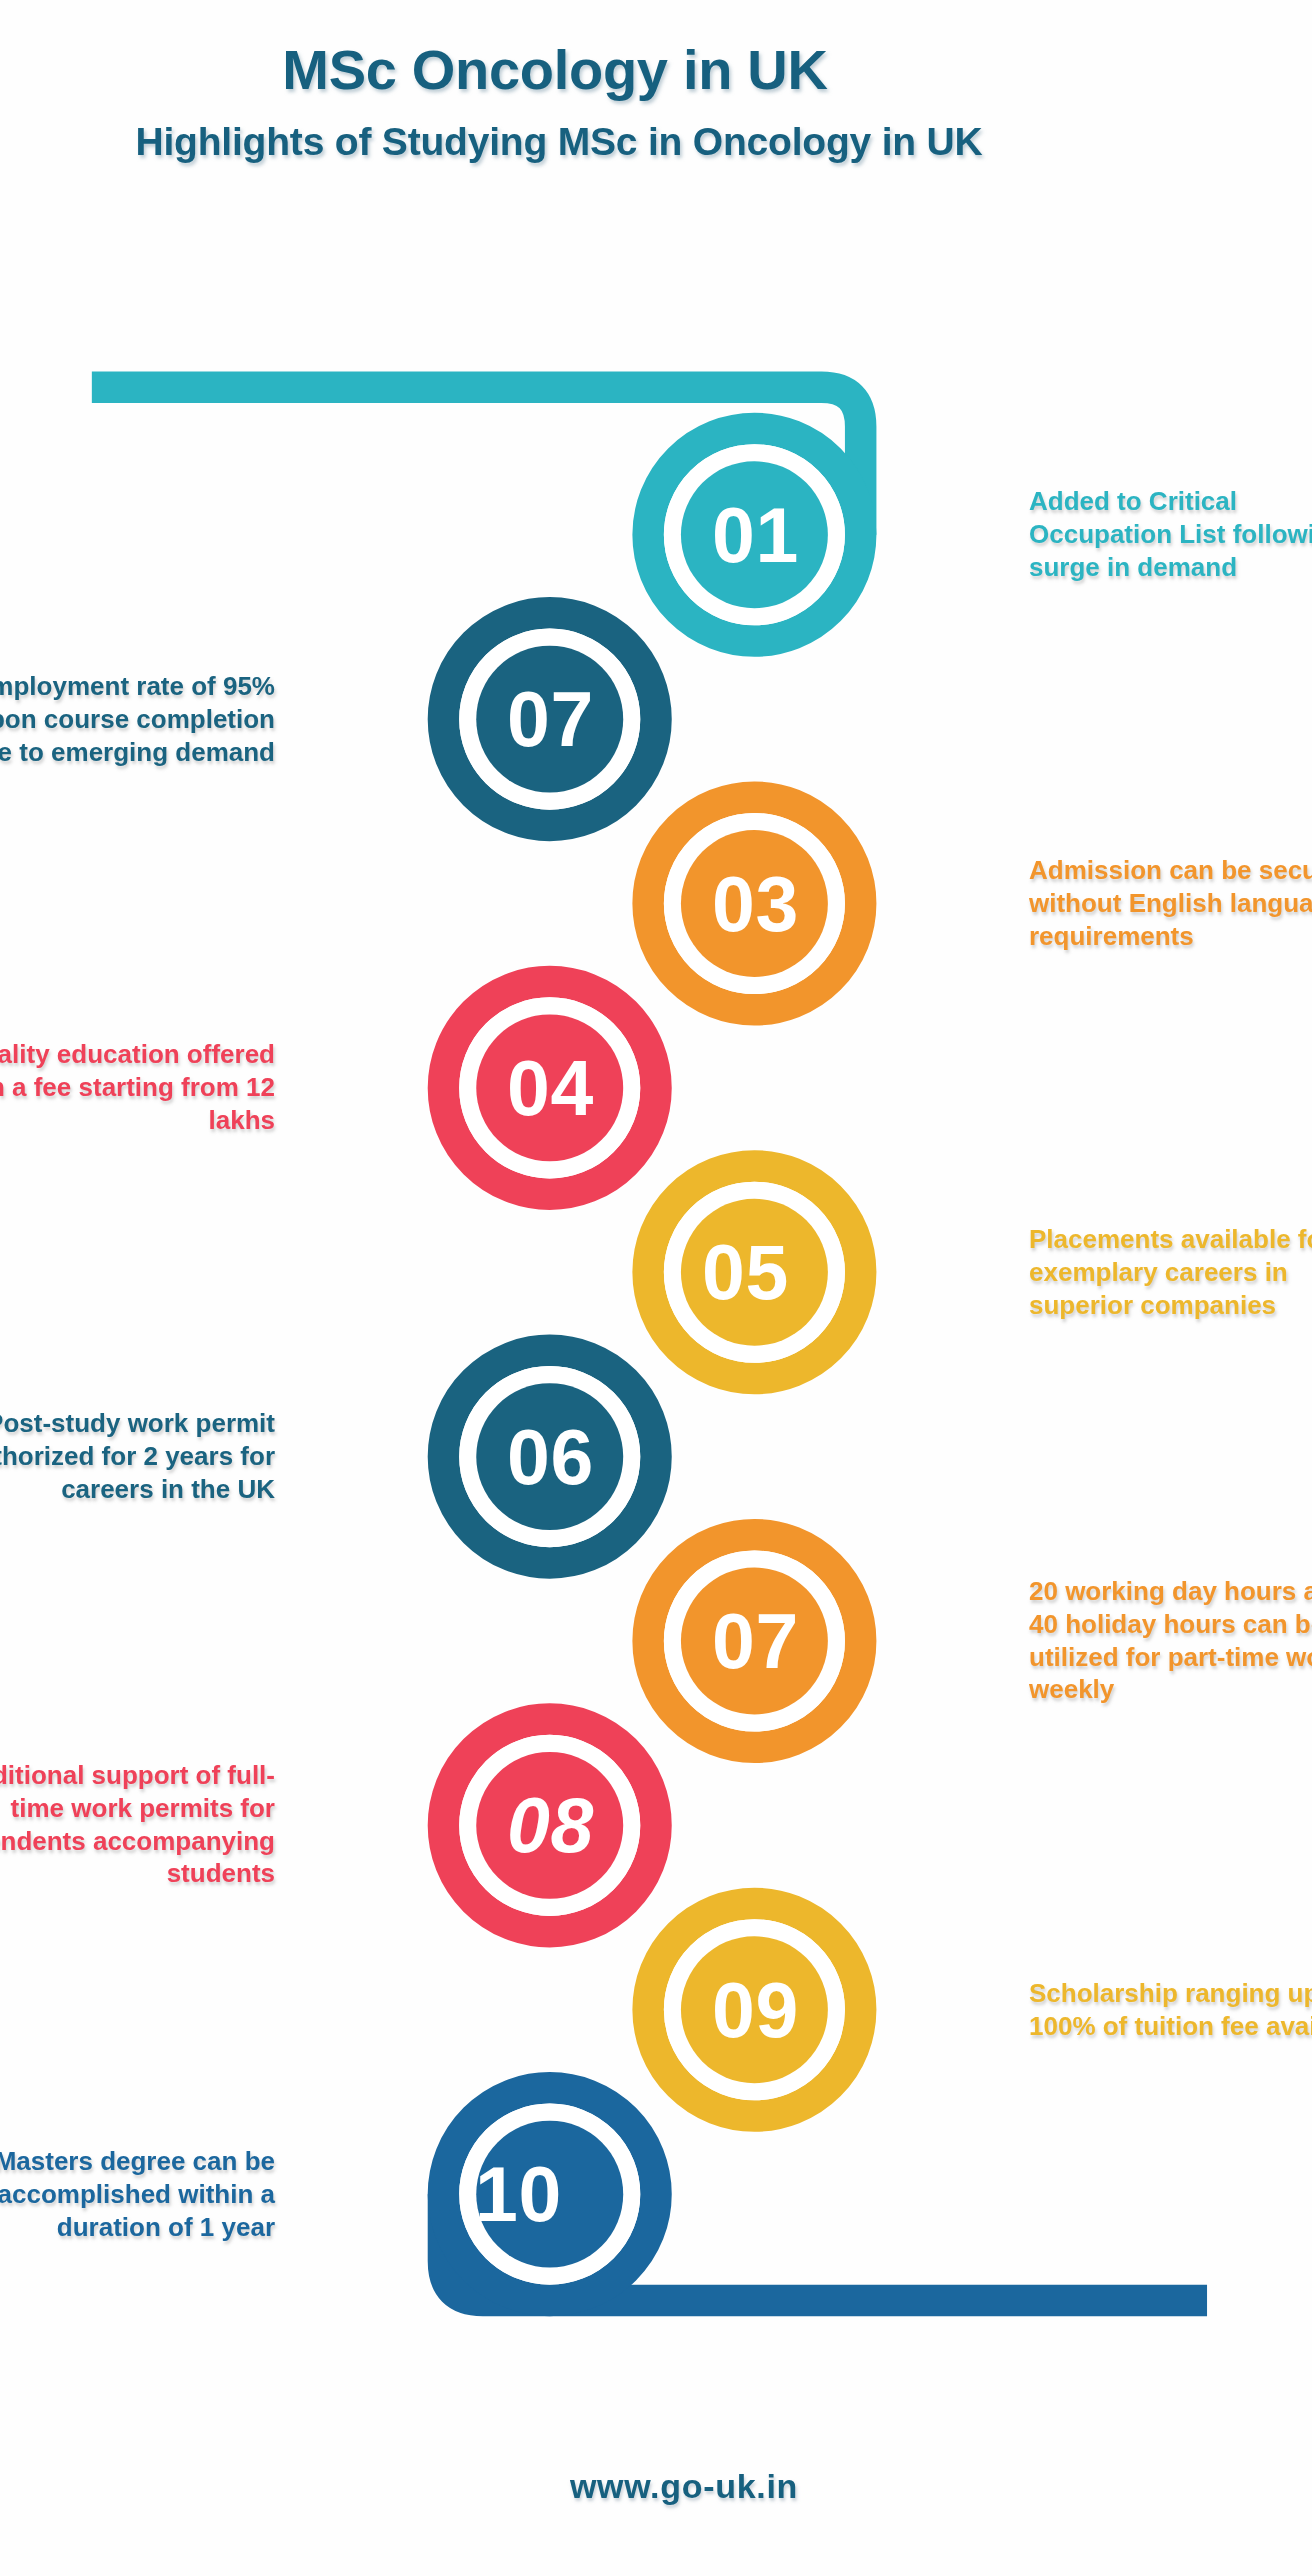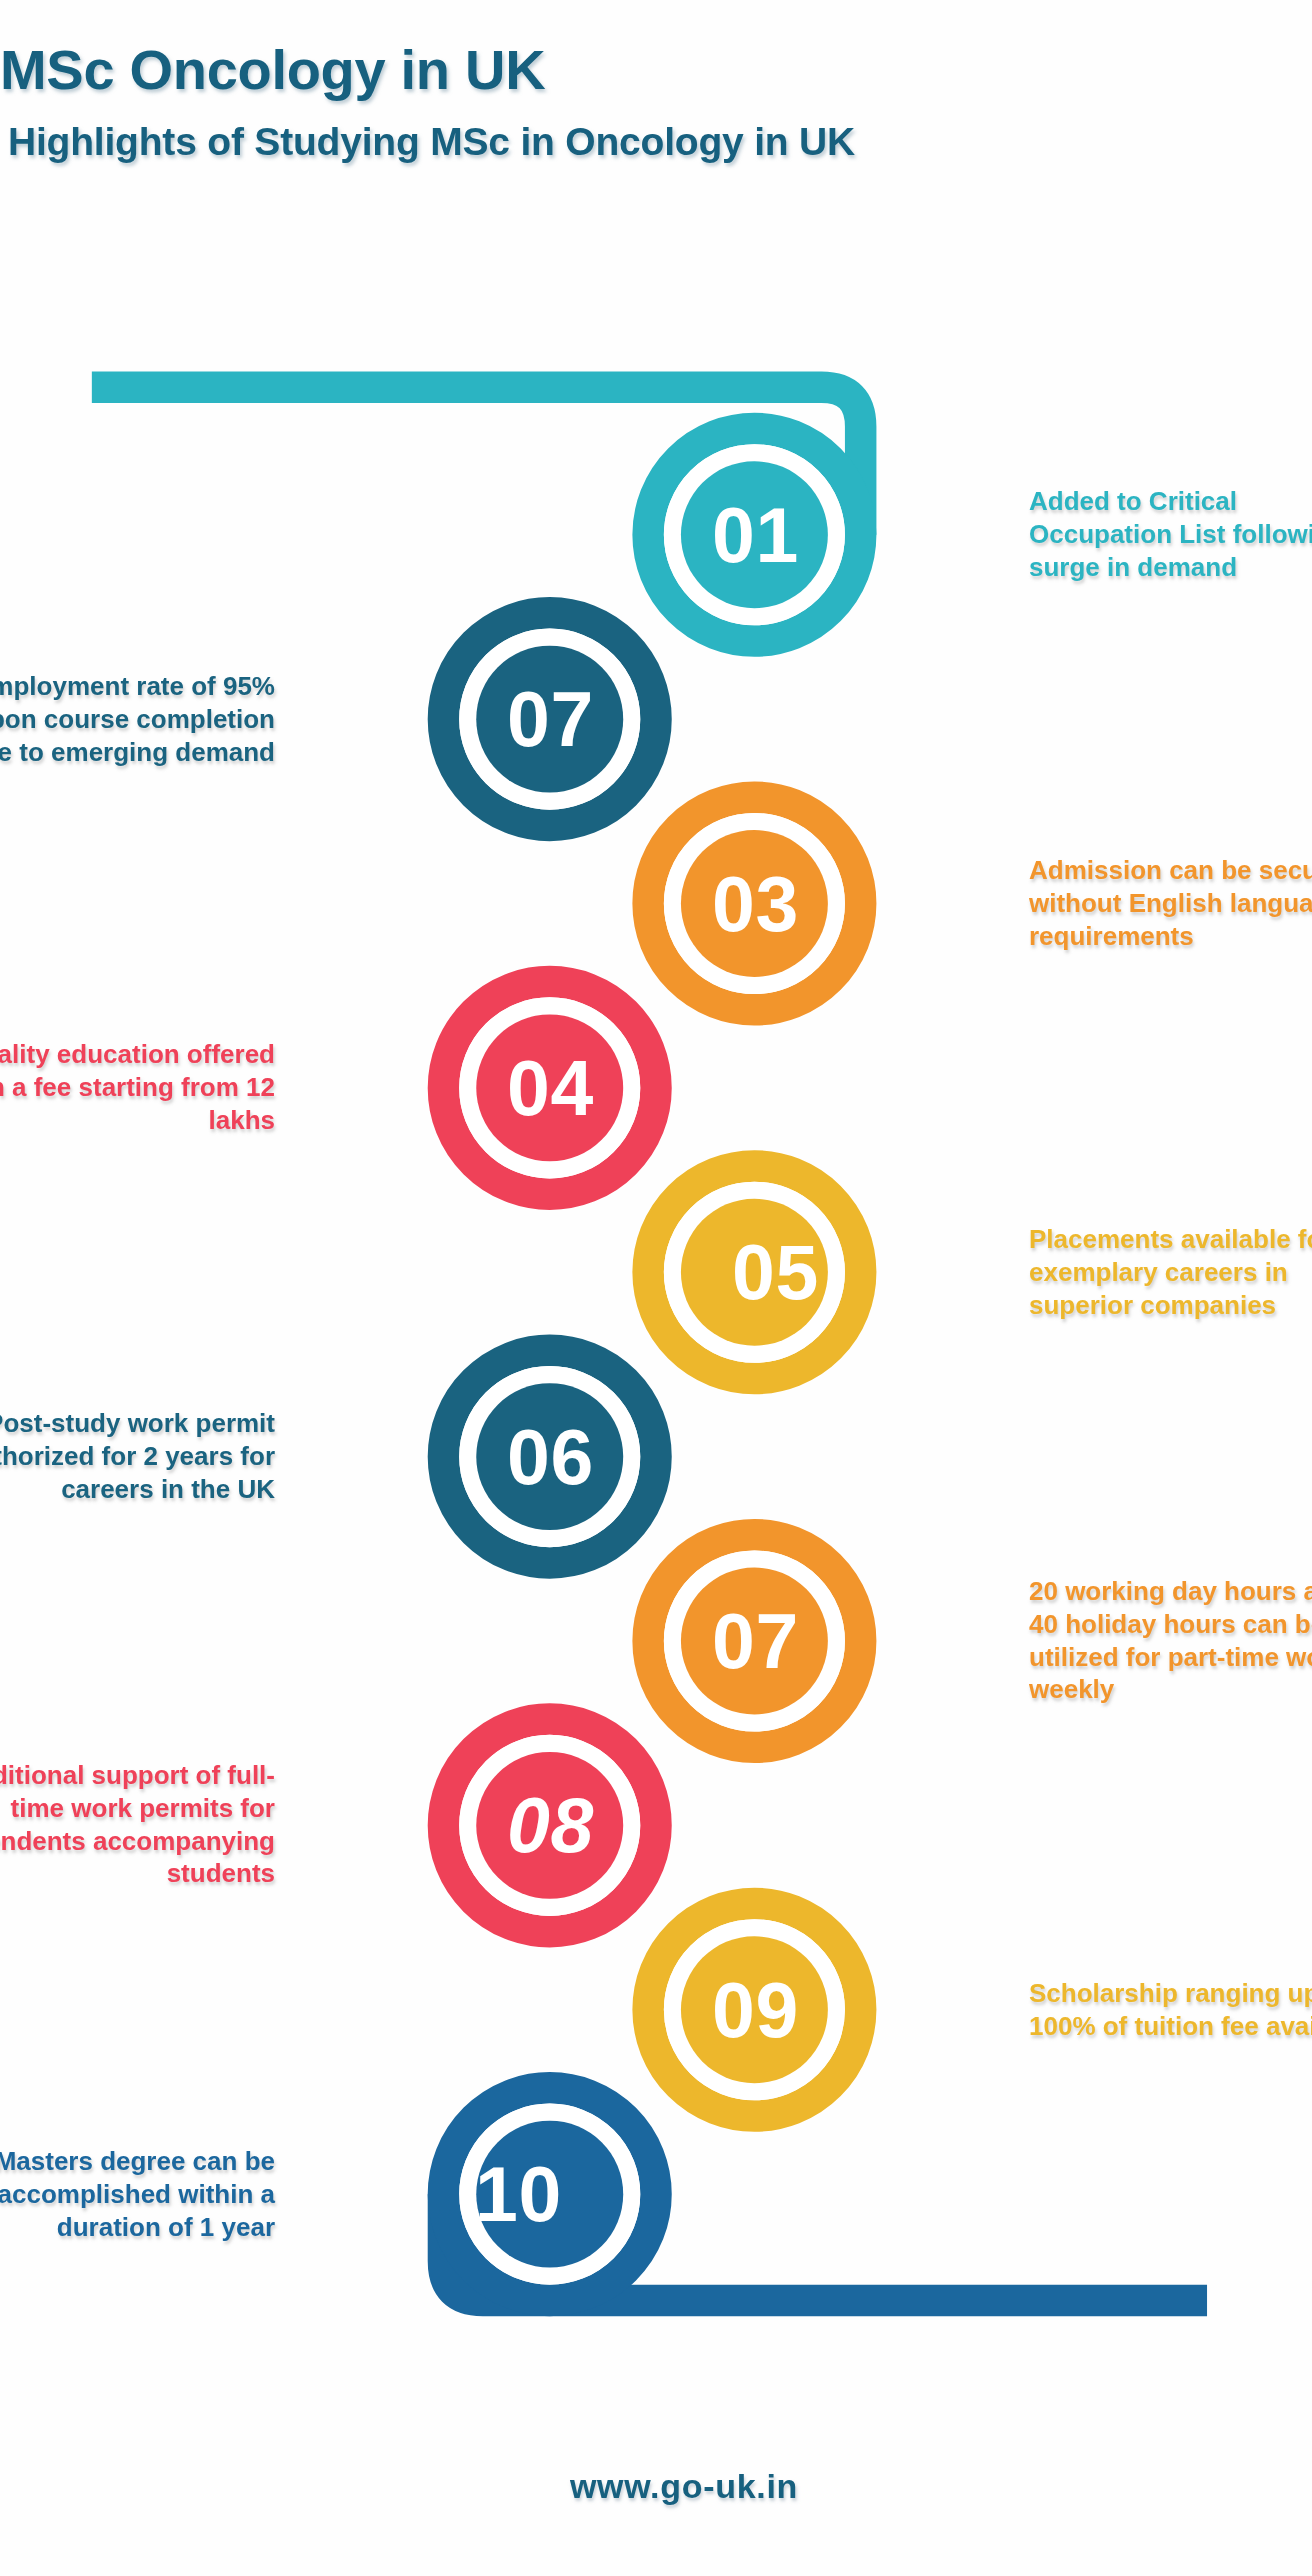--- a/index.html
+++ b/index.html
@@ -4,21 +4,21 @@
 <style>
   html,body{margin:0;padding:0;background:#ffffff;}
   body{
     width:1312px;height:2576px;position:relative;overflow:hidden;
     font-family:"Liberation Sans", sans-serif;
     background:#fefefe;
   }
   #stage{position:absolute;inset:0;width:1312px;height:2576px;}
 
   
-  .header{position:absolute;left:0;top:0;width:1092px;text-align:left;}
+  .header{position:absolute;left:9px;top:0;width:1092px;text-align:center;}
   .title{
     font-size:56px;font-weight:bold;color:#17607F;letter-spacing:-0.3px;
     margin-top:41px;line-height:1.05;
     text-shadow:2px 3.3px 3.9px rgba(140,165,180,.55);
   }
   .subtitle{
     font-size:39px;font-weight:bold;color:#17607F;letter-spacing:-0.2px;
     margin-top:22px;line-height:1.05;
     text-shadow:2px 3.3px 3.9px rgba(140,165,180,.55);
     padding-left:8px;
@@ -127,21 +127,21 @@
           <circle cx="1150" cy="815" r="112" fill="#2BB4C2"></circle>
         </g>
       </g>
   </svg>
 
   <div id="numbers">
       <div class="num" style="left: 755px; top: 535px;">01</div>
       <div class="num" style="left: 550px; top: 719px;">07</div>
       <div class="num" style="left: 755px; top: 904px;">03</div>
       <div class="num" style="left: 550px; top: 1088px;">04</div>
-      <div class="num" style="left: 775px; top: 1272px;">05</div>
+      <div class="num" style="left: 745px; top: 1272px;">05</div>
       <div class="num" style="left: 550px; top: 1457px;">06</div>
       <div class="num" style="left: 755px; top: 1641px;">07</div>
       <div class="num" style="left: 550px; top: 1825px; font-style: italic;">08</div>
       <div class="num" style="left: 755px; top: 2010px;">09</div>
       <div class="num" style="left: 518px; top: 2194px;">10</div>
     </div>
   <div id="captions">
       <div class="cap right" style="color: rgb(43, 180, 194); left: 1029px; top: 485px;">Added to Critical Occupation List following a surge in demand</div>
       <div class="cap left" style="color: rgb(26, 99, 128); left: -79px; top: 670px;">Employment rate of 95% upon course completion due to emerging demand</div>
       <div class="cap right" style="color: rgb(242, 149, 44); left: 1029px; top: 854px;">Admission can be secured without English language requirements</div>

